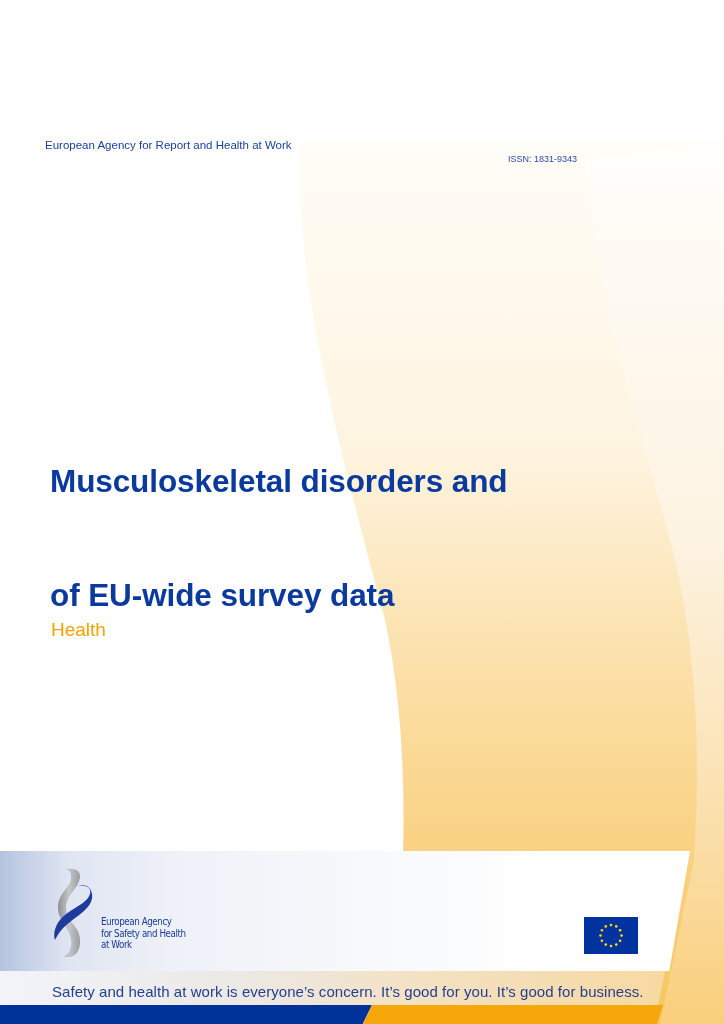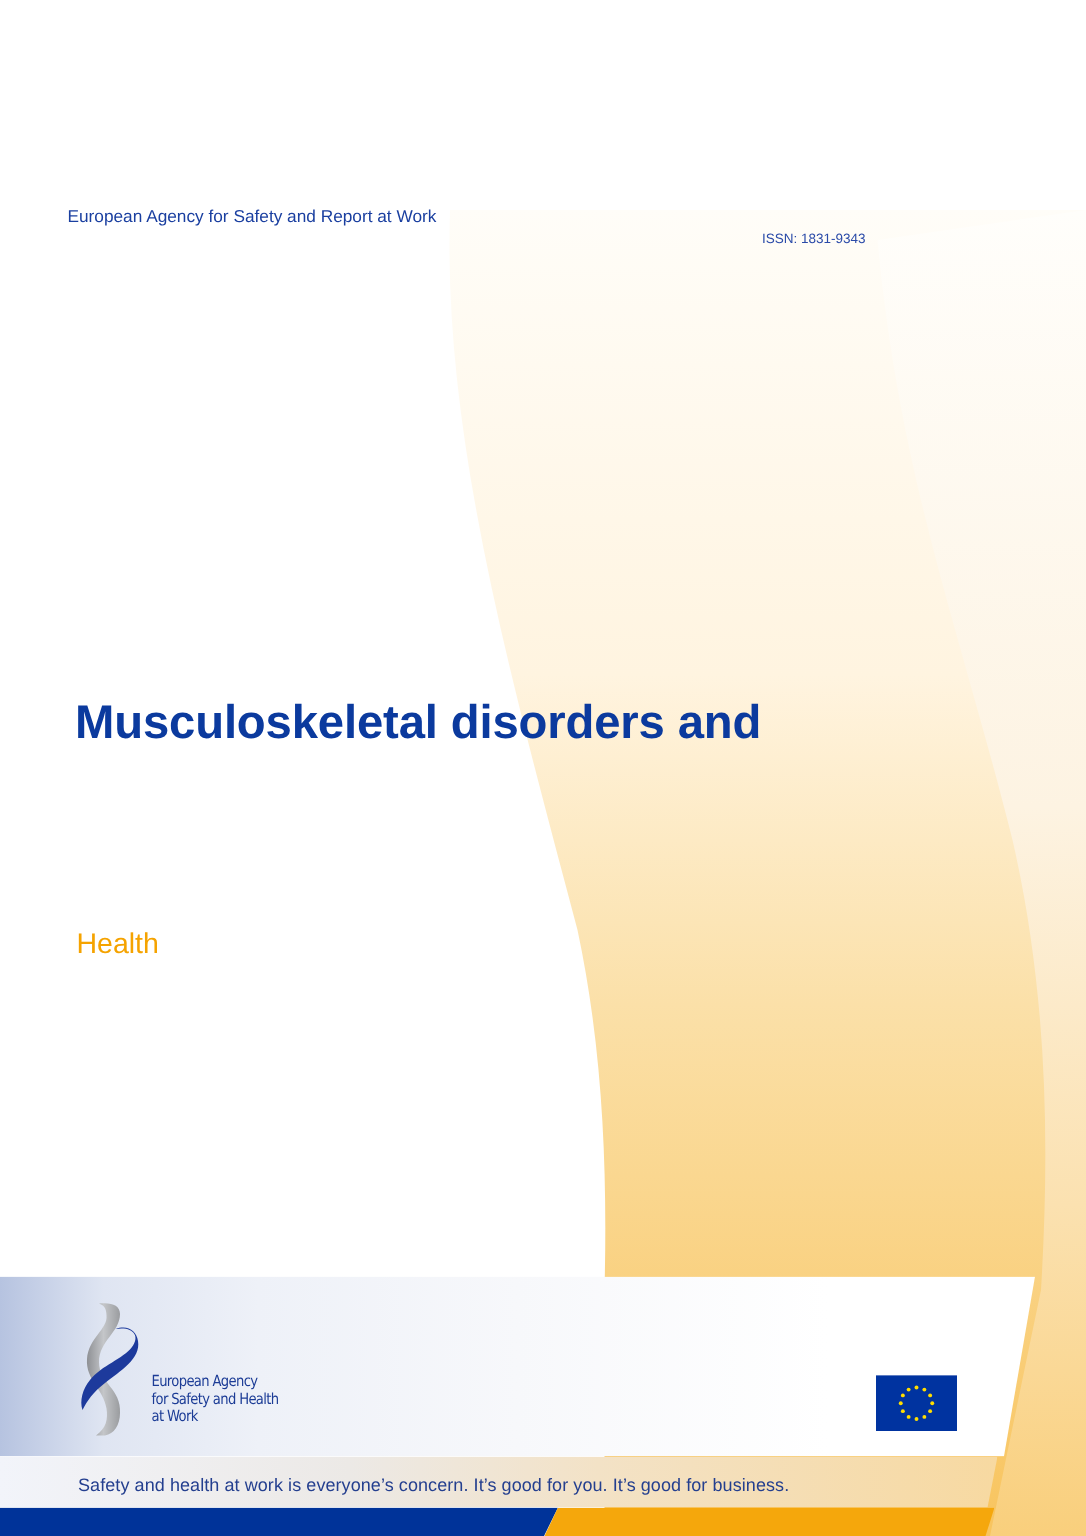--- a/index.html
+++ b/index.html
@@ -34,21 +34,21 @@
       background: linear-gradient(90deg, #b6c3e0 0%, #dfe5f2 10%, #eef1f8 25%, #f7f8fb 50%, #ffffff 80%);
       clip-path: polygon(0 0, 100% 0, 97% 100%, 0 100%);
     }
     .tagline-bar {
       position: absolute; left: 0; top: 971px; width: 665px; height: 34px; z-index: 1;
       background: linear-gradient(90deg, #f2f4fa 0%, #ece9e6 35%, #f3e2c6 60%, #f7d9a1 100%);
       clip-path: polygon(0 0, 100% 0, 99% 100%, 0 100%);
     }
     .tagline {
       position: absolute; left: 52px; top: 983px; z-index: 3;
-      font-size: 12px; color: #243f8f; letter-spacing: 0.05px;
+      font-size: 15px; color: #243f8f; letter-spacing: 0.05px;
     }
     .bar-blue {
       position: absolute; left: 0; top: 1005px; width: 372px; height: 19px; z-index: 2;
       background: #003399;
       clip-path: polygon(0 0, 100% 0, 97.5% 100%, 0 100%);
     }
     .bar-orange {
       position: absolute; left: 363px; top: 1005px; width: 300px; height: 19px; z-index: 2;
       background: #f5a70c;
       clip-path: polygon(3% 0, 100% 0, 98% 100%, 0 100%);
@@ -85,27 +85,28 @@
       <stop offset="0.75" stop-color="#fbe1b0"></stop>
       <stop offset="1" stop-color="#f9cf7c"></stop>
     </linearGradient>
   </defs>
 
   <path d="M 300 140 C 295 290, 340 450, 385 620 C 402 700, 405 780, 403 860 L 403 1024 L 724 1024 L 724 140 Z" fill="url(#swooshMain)"></path>
 
   <path d="M 585 160 C 600 320, 640 420, 675 560 C 698 660, 700 760, 694 860 L 660 1024 L 724 1024 L 724 140 Z" fill="url(#swooshRight)"></path>
 </svg>
 
-<div class="agency-header">European Agency for Safety and Report at Work</div>
+<div class="agency-header">European Agency for Report and Health at Work</div>
 <div class="issn">ISSN: 1831-9343</div>
 
 <h1 class="title">
   <span>Musculoskeletal disorders and</span><br>
   <br>
   <br>
+  <span>of EU-wide survey data</span>
 </h1>
 <div class="subtitle">Health</div>
 
 <div class="banner"></div>
 <div class="tagline-bar"></div>
 <div class="tagline">Safety and health at work is everyone’s concern. It’s good for you. It’s good for business.</div>
 <div class="bar-blue"></div>
 <div class="bar-orange"></div>
 
 <div class="logo">

